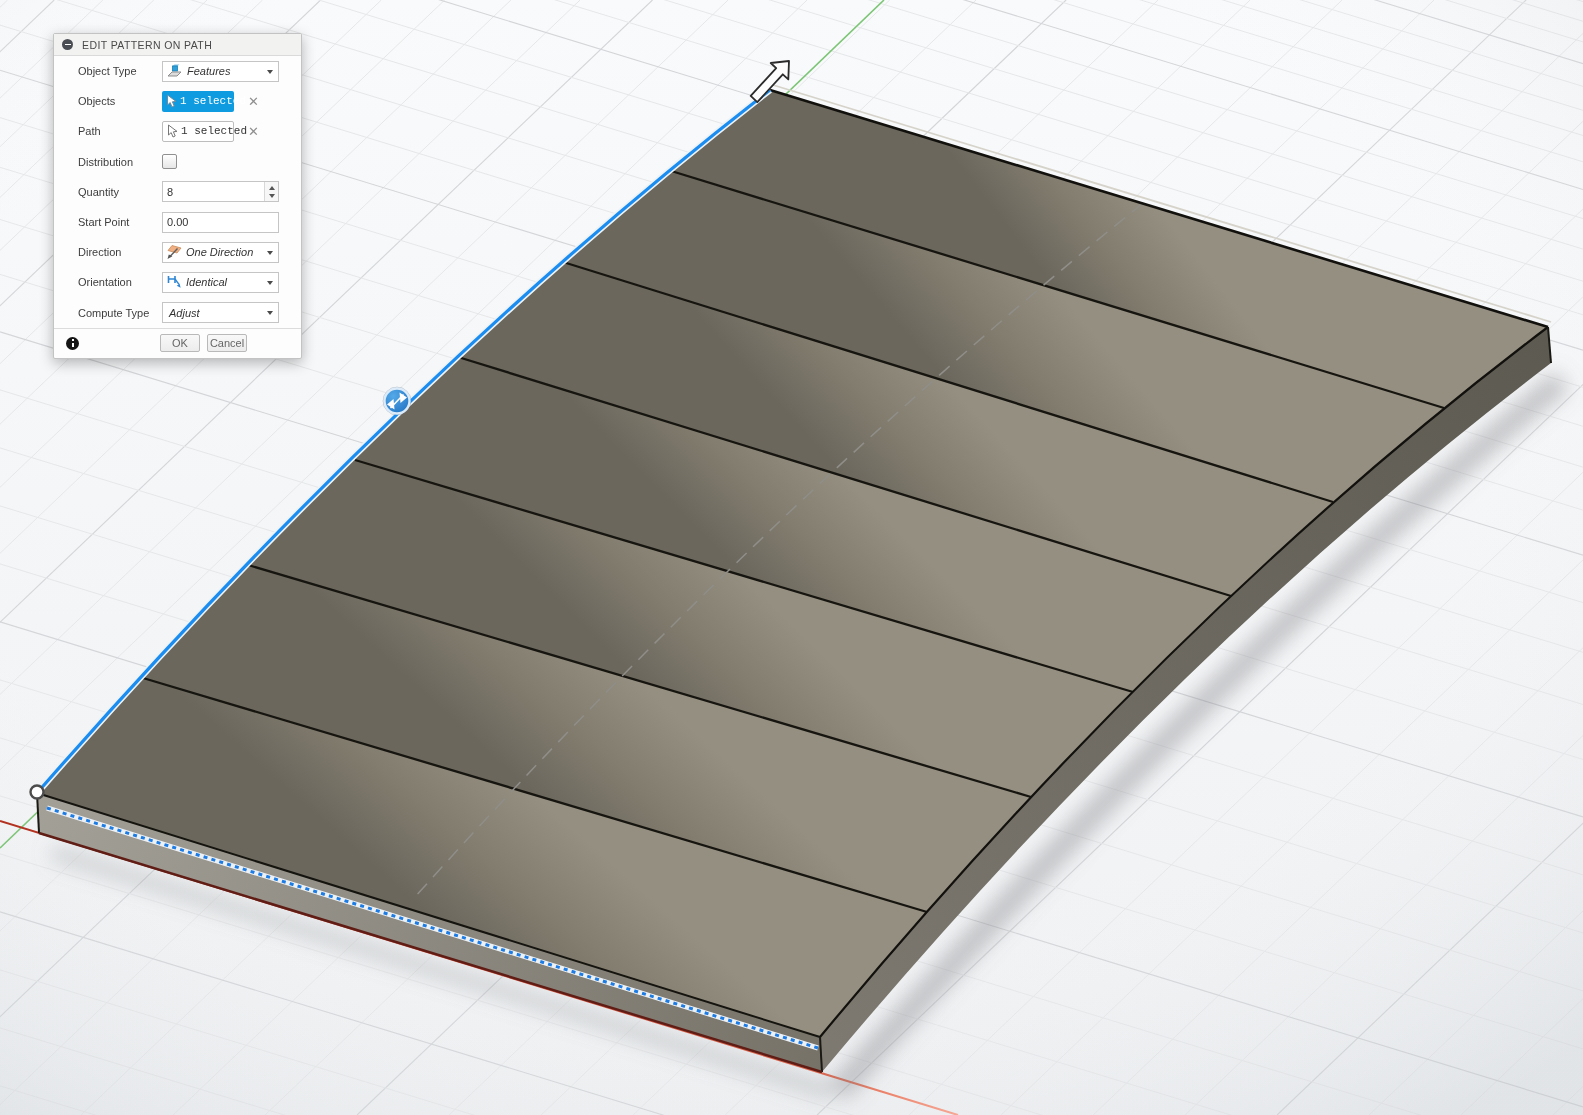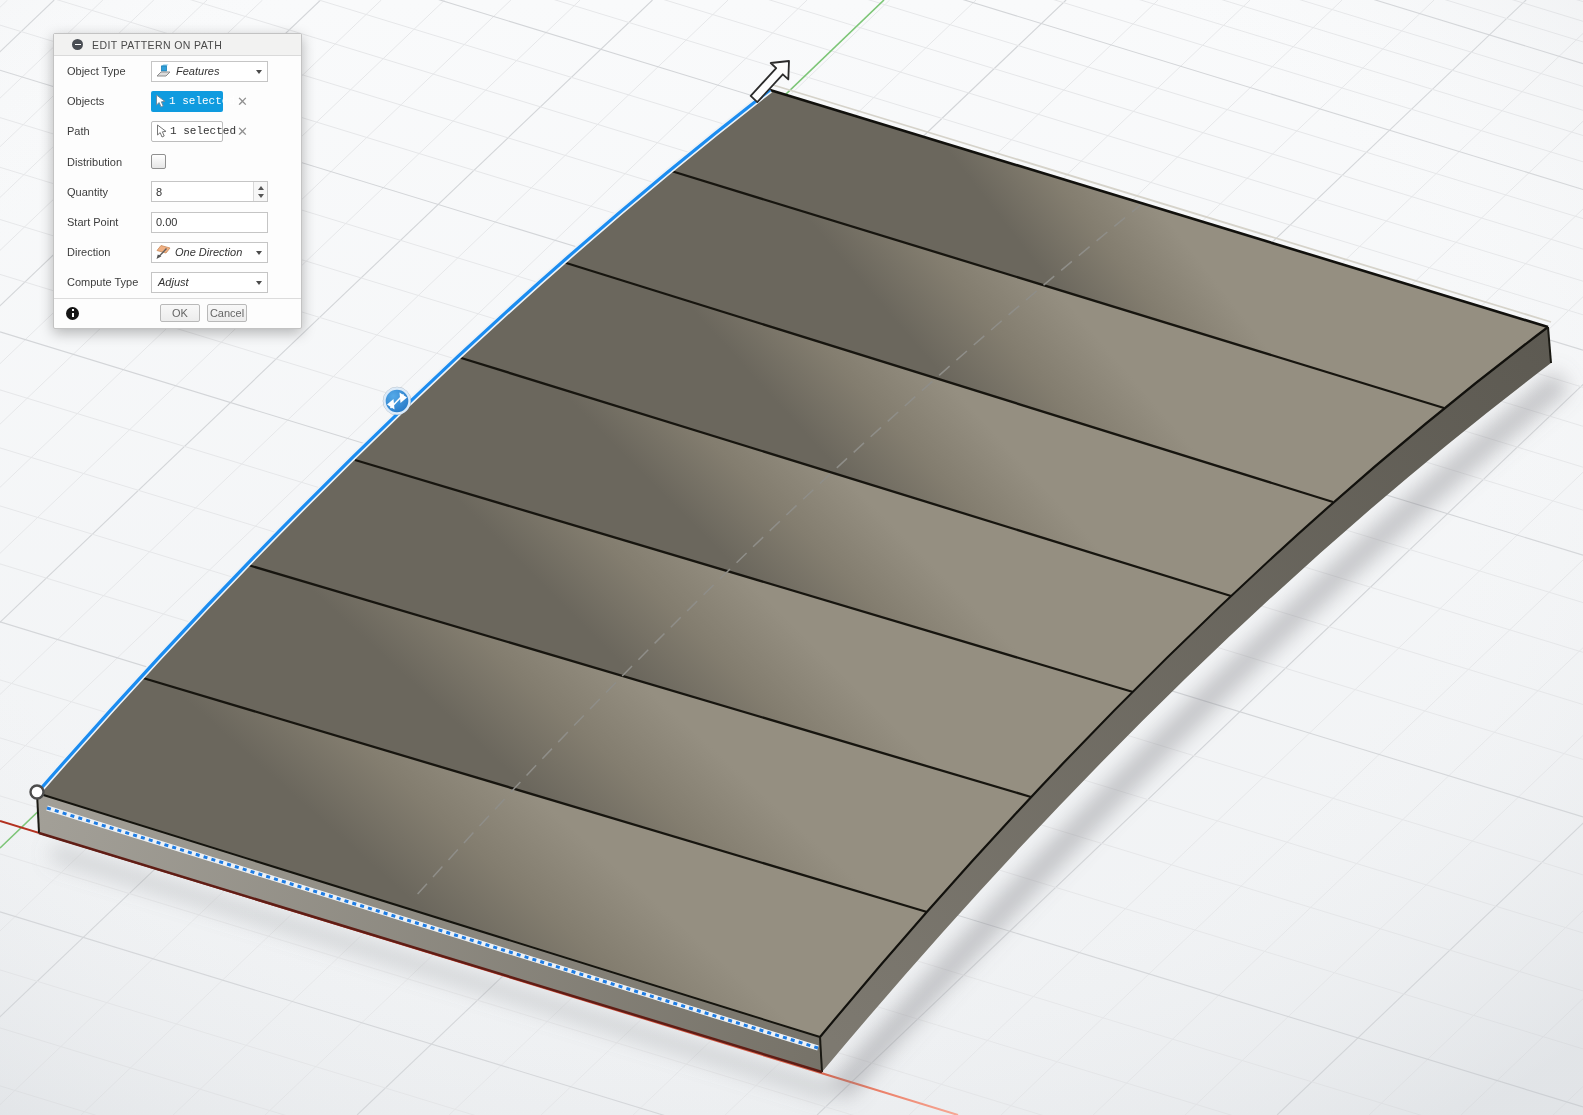--- a/index.html
+++ b/index.html
@@ -8,25 +8,25 @@
   #viewport{position:absolute;inset:0;}
   #viewport svg{display:block;}
   .gm{stroke:#e6e7e9;stroke-width:1;}
   .gM{stroke:#d3d5d8;stroke-width:1.1;}
 
   
   .dlg{position:absolute;left:53px;top:33px;width:247px;background:#fdfdfd;
     border:1px solid #c3c3c3;border-radius:2px;box-shadow:0 4px 14px rgba(0,0,0,.28);
     font-size:11px;color:#3d3d3d;z-index:10;}
   .dlg-header{height:21px;background:#f2f2f1;border-bottom:1px solid #dadada;
-    display:flex;align-items:center;padding:0 18px;}
+    display:flex;align-items:center;padding:0 8px;}
   .collapse{width:11px;height:11px;border-radius:50%;background:#4a4e54;position:relative;margin-right:9px;flex:none;}
   .collapse::after{content:"";position:absolute;left:2.5px;top:4.8px;width:6px;height:1.6px;background:#fff;}
   .dlg-title{font-size:10.5px;letter-spacing:.4px;color:#4a4a4a;white-space:nowrap;}
-  .row{height:30.2px;display:flex;align-items:center;padding-left:13px;}
+  .row{height:30.2px;display:flex;align-items:center;padding-left:24px;}
   .lbl{width:84px;flex:none;color:#3d3d3d;}
   .ctl{display:flex;align-items:center;}
   .dd{width:117px;height:21px;background:#fff;border:1px solid #c5c5c5;display:flex;
     align-items:center;padding-left:3px;position:relative;box-sizing:border-box;}
   .dd .txt{margin-left:4px;color:#333;white-space:nowrap;font-style:italic;}
   .dd .txt.noicon{margin-left:3px;}
   .caret{position:absolute;right:5px;top:8px;width:0;height:0;
     border-left:3.5px solid transparent;border-right:3.5px solid transparent;border-top:4px solid #4a4a4a;}
   .icn{flex:none;display:inline-flex;}
   .chip{width:72px;height:21px;display:flex;align-items:center;padding-left:4px;
@@ -368,20 +368,36 @@
               <path d="M3.5 13 L11.5 4.5" stroke="#5f5f5f" stroke-width="1.4"></path>
               <path d="M1.5 15 L2.8 10.4 L6.4 12.2 Z" fill="#555"></path>
             </svg>
           </span>
           <span class="txt">One Direction</span>
           <span class="caret"></span>
         </div>
       </div>
     </div>
 
+    <div class="row">
+      <span class="lbl">Orientation</span>
+      <div class="ctl">
+        <div class="dd">
+          <span class="icn">
+            <svg width="16" height="16" viewBox="0 0 16 16">
+              <path d="M2.5 2 V9 M2.5 5 H9 M9 2 V9" stroke="#2f86d4" stroke-width="1.6" fill="none"></path>
+              <path d="M9 5 L13 10.4" stroke="#2f86d4" stroke-width="1.4"></path>
+              <path d="M14.6 13.8 L13.6 9.8 L10.8 11.8 Z" fill="#2f86d4"></path>
+            </svg>
+          </span>
+          <span class="txt">Identical</span>
+          <span class="caret"></span>
+        </div>
+      </div>
+    </div>
 
     <div class="row">
       <span class="lbl">Compute Type</span>
       <div class="ctl">
         <div class="dd">
           <span class="txt noicon">Adjust</span>
           <span class="caret"></span>
         </div>
       </div>
     </div>

